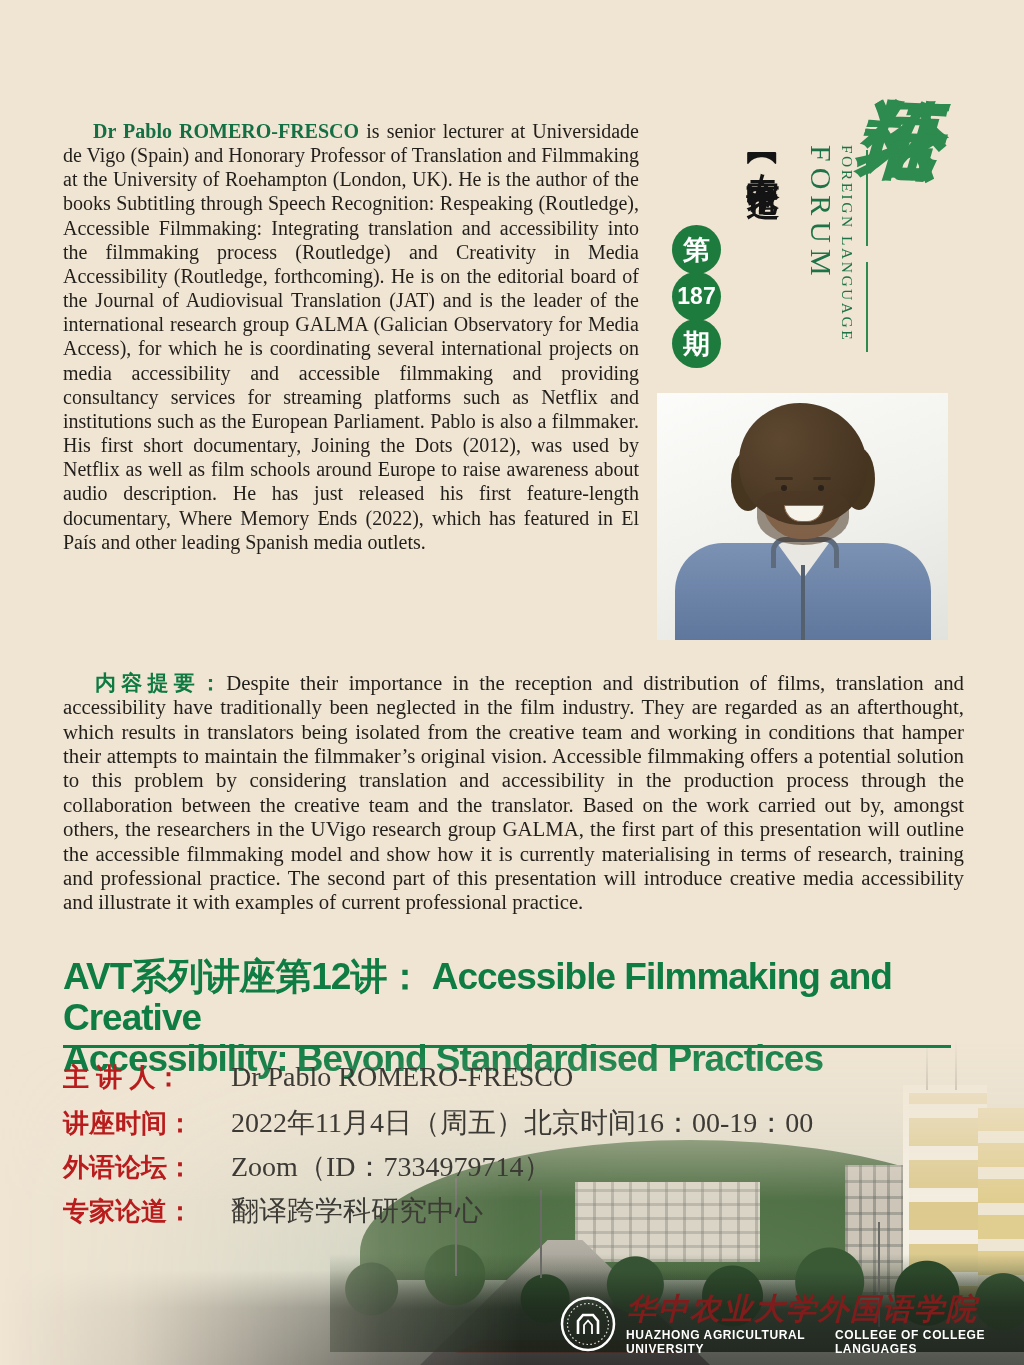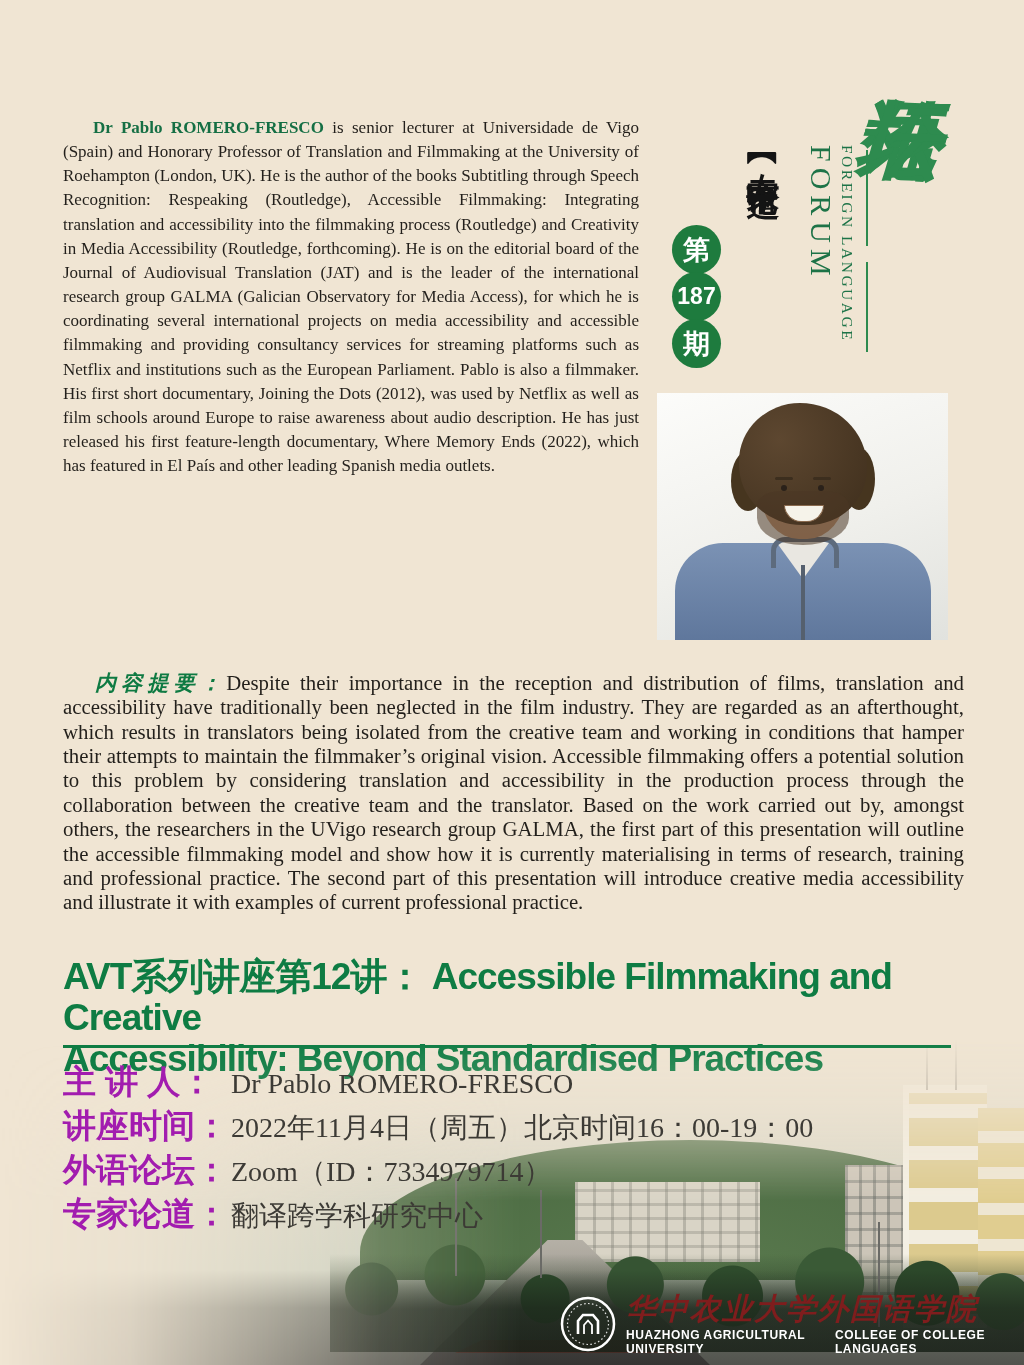--- a/index.html
+++ b/index.html
@@ -1,20 +1,20 @@
 <!DOCTYPE html>
 <html><head>
 <meta charset="utf-8">
 <style>
   html,body{margin:0;padding:0;}
   .poster{position:relative;width:1024px;height:1365px;background:#f0e5d3;overflow:hidden;
           font-family:"Liberation Serif",serif;color:#221f1b;}
 
   
-  .bio{position:absolute;left:63px;top:99px;width:576px;font-size:17px;line-height:24.15px;
+  .bio{position:absolute;left:63px;top:99px;width:576px;font-size:20px;line-height:24.15px;
        text-align:justify;text-indent:30px;}
   .bio-name{color:#156f44;font-weight:bold;}
 
   
   .calli{position:absolute;left:853px;top:32px;height:364px;writing-mode:vertical-rl;
          font-size:84px;line-height:1.02;color:#2e8b4f;font-style:italic;font-weight:bold;
          font-family:"Liberation Serif",serif;transform:rotate(2deg);}
   .calli-line{position:absolute;width:2px;background:#2e8b4f;left:866px;}
   .calli-line.seg1{top:150px;height:96px;}
   .calli-line.seg2{top:262px;height:90px;}
@@ -54,33 +54,33 @@
   .brow{width:18px;height:3px;background:#3c2e1e;border-radius:2px;top:84px;}
   .brow.l{left:118px;} .brow.r{left:156px;}
   .eye{width:6px;height:6px;border-radius:50%;background:#2a211a;top:92px;}
   .eye.l{left:124px;} .eye.r{left:161px;}
   .teeth{left:127px;top:112px;width:38px;height:15px;background:#f6f3ea;
          border:1px solid #8a6a4e;border-radius:0 0 19px 19px;}
 
   
   .abstract{position:absolute;left:63px;top:650px;width:901px;font-size:20.8px;line-height:24.4px;
             text-align:justify;text-indent:32px;}
-  .abstract-label{color:#0e7a42;font-weight:bold;font-family:"Liberation Sans",sans-serif;font-size:21px;font-style:italic;}
+  .abstract-label{color:#0e7a42;font-weight:bold;font-family:"Liberation Sans",sans-serif;font-size:21px;}
 
   
   .title{position:absolute;left:63px;top:956px;width:900px;color:#0e7c43;
          font-family:"Liberation Sans",sans-serif;font-weight:bold;font-size:37px;line-height:41px;
          letter-spacing:-1px;}
   .title-underline{position:absolute;left:63px;top:1045px;width:888px;height:3px;background:#0e7c43;}
 
   
   .details{position:absolute;left:63px;top:1060px;z-index:3;}
   .detail-row{display:flex;align-items:baseline;height:44px;}
-  .detail-label{font-family:"Liberation Sans",sans-serif;font-weight:bold;color:#a21caf;
-                font-size:33px;width:168px;flex:none;}
+  .detail-label{font-family:"Liberation Sans",sans-serif;font-weight:bold;color:#b91c1c;
+                font-size:26px;width:168px;flex:none;}
   .detail-value{font-size:28px;color:#3c3a35;}
 
   
   .campus{position:absolute;left:0;top:1040px;width:1024px;height:325px;
           -webkit-mask-image:linear-gradient(to right,rgba(0,0,0,0) 0px,rgba(0,0,0,.15) 130px,rgba(0,0,0,.8) 380px,#000 520px);
           mask-image:linear-gradient(to right,rgba(0,0,0,0) 0px,rgba(0,0,0,.15) 130px,rgba(0,0,0,.8) 380px,#000 520px);}
   .campus-inner{position:absolute;inset:0;
           -webkit-mask-image:linear-gradient(to bottom,rgba(0,0,0,0) 0px,rgba(0,0,0,.3) 60px,#000 160px);
           mask-image:linear-gradient(to bottom,rgba(0,0,0,0) 0px,rgba(0,0,0,.3) 60px,#000 160px);}
   .campus-inner *{position:absolute;}

